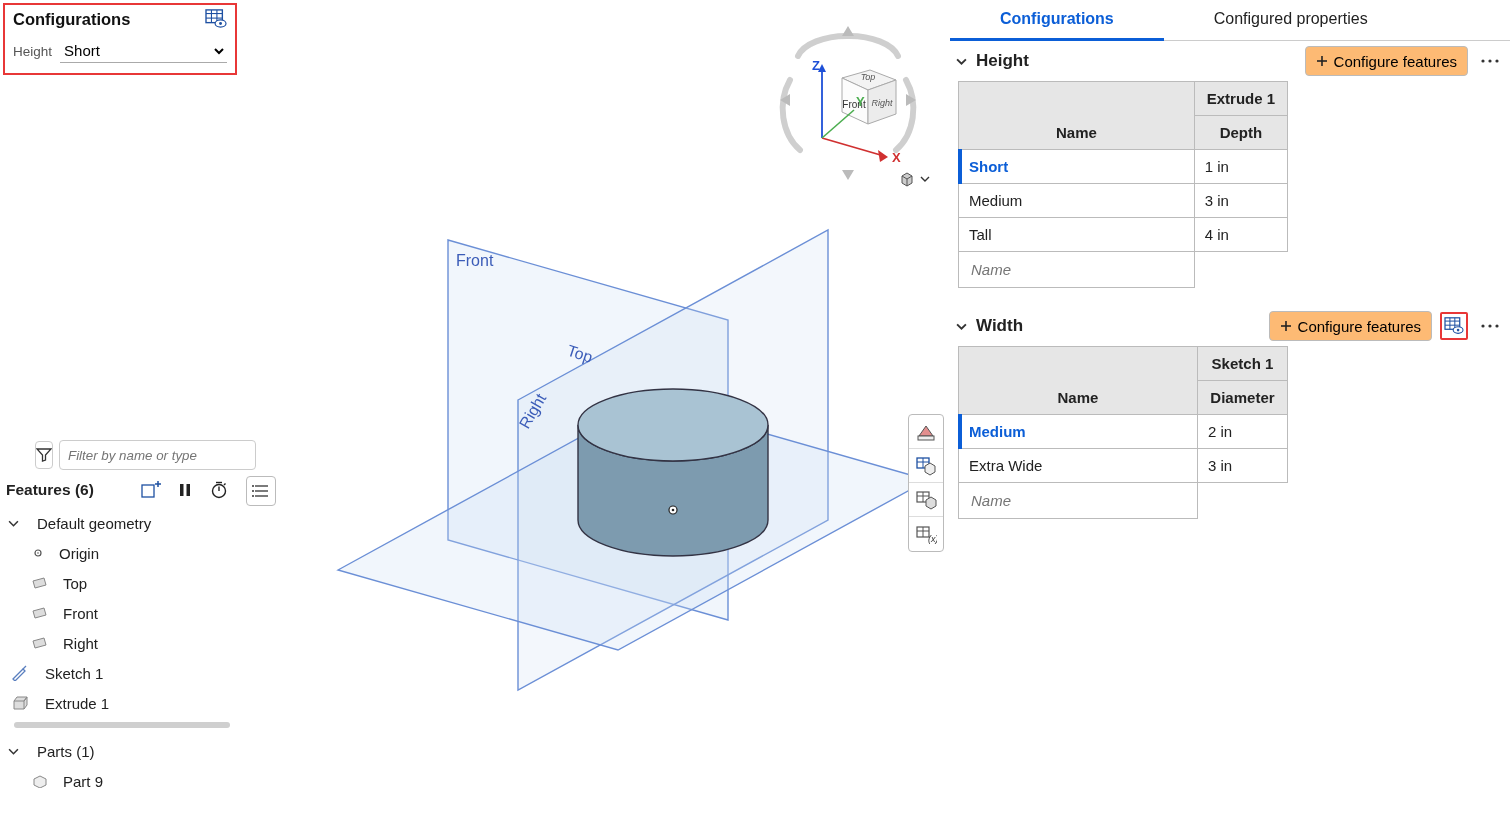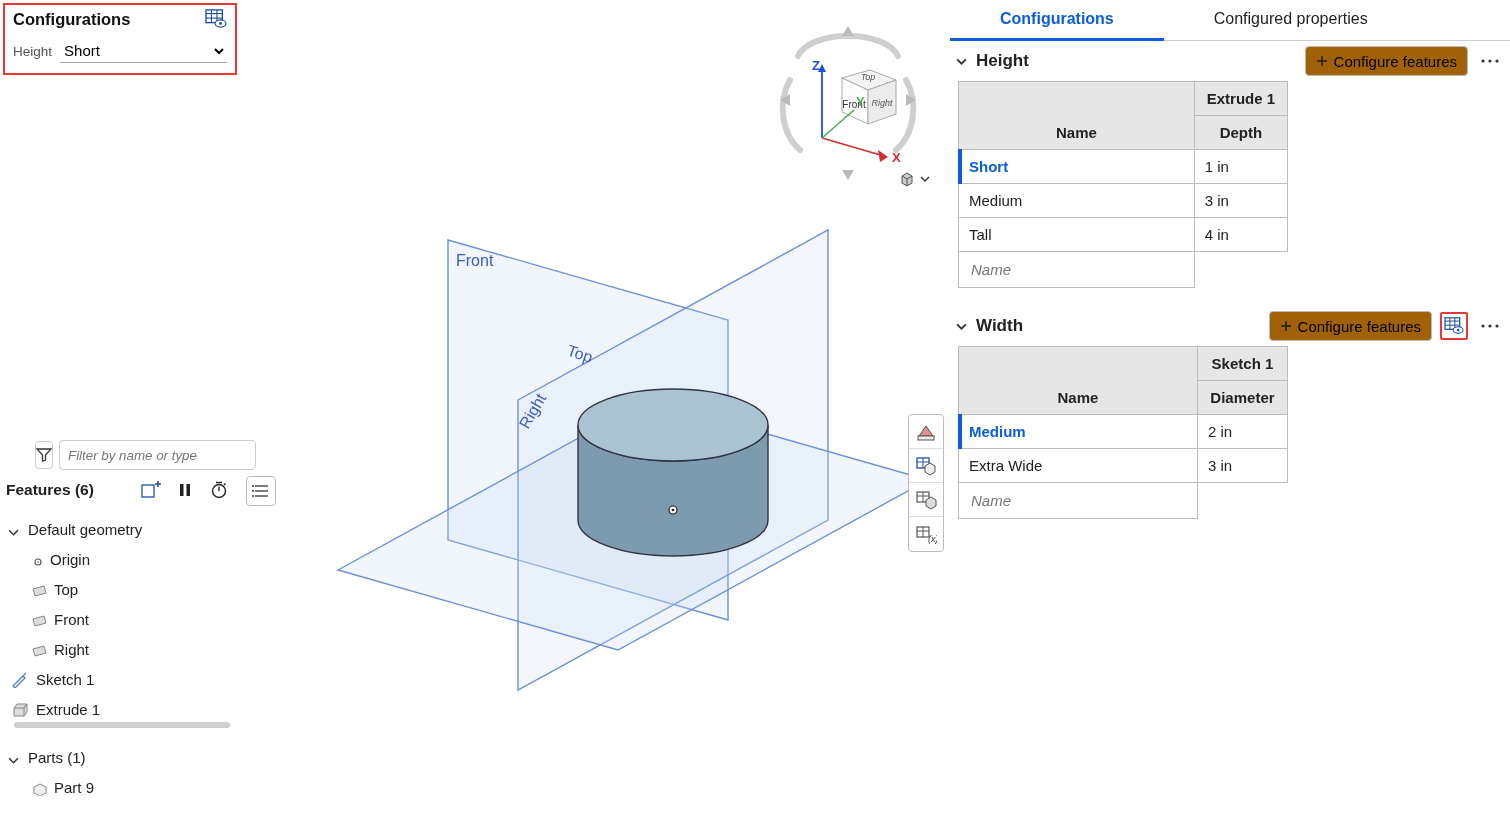--- a/index.html
+++ b/index.html
@@ -19,21 +19,21 @@
   
   .features-panel { position:absolute; left:0; top:436px; width:238px; bottom:0; background:#fff; z-index:5;}
   .filter-row { display:flex; align-items:center; gap:6px; padding:4px 3px;margin-left:32px;}
   .filter-btn { width:30px; height:28px; display:flex;align-items:center;justify-content:center; border:1px solid #ccc; border-radius:4px; background:#fff;}
   .filter-input { flex:1; height:30px; border:1px solid #ccc; border-radius:4px; padding:0 8px; font-style:italic; color:#888;}
   .feat-hdr { display:flex; align-items:center; padding:4px 6px; gap:8px;}
   .feat-hdr-title { font-weight:700; font-size:15.5px;}
   .feat-hdr-spacer { flex:1; }
   .feat-btn { width:26px; height:24px; display:flex;align-items:center;justify-content:center; }
   .tree { padding:2px 0 0 6px; font-size:15px;}
-  .tree-row { display:flex; align-items:flex-end; height:30px; gap:6px; padding-left:2px;}
+  .tree-row { display:flex; align-items:center; height:30px; gap:15px; padding-left:2px;}
   .tree-row.child { padding-left:26px;}
   .chev { width:14px;display:inline-block;}
   .chev svg{width:11px;height:11px;}
   .scrollbar-fake { height:6px; background:#cfcfcf; margin:4px 8px 8px 8px; border-radius:3px;}
 
   
   .toggle-tree { position:absolute; left:246px; top:476px; width:30px;height:30px; border:1px solid #bbb; border-radius:4px; background:#fff; display:flex;align-items:center;justify-content:center; z-index:6;}
 
   
   .viewport { position:absolute; left:238px; top:0; right:0; bottom:0; }
@@ -54,21 +54,21 @@
 
   
   .right-panel { position:absolute; right:0; top:0; width:560px; bottom:0; background:#fff;}
   .tabs { display:flex; border-bottom:1px solid #ccc;}
   .tab { flex:0 0 auto; padding:10px 50px; font-size:16px; color:#222;}
   .tab.active { color:#0B5ED7; font-weight:600; border-bottom:3px solid #0B5ED7; margin-bottom:-1px;}
   .section { padding:0 6px 8px 6px;}
   .section-hdr { display:flex; align-items:center; height:40px; gap:4px;}
   .section-hdr .chev{width:16px;}
   .section-title { font-weight:700; font-size:17px;}
-  .cfg-feat-btn { margin-left:auto; height:30px; border:1px solid #bbb; border-radius:4px; background:#a16207; padding:0 10px; display:flex;align-items:center; gap:6px; font-size:15px;}
+  .cfg-feat-btn { margin-left:auto; height:30px; border:1px solid #bbb; border-radius:4px; background:#fdba74; padding:0 10px; display:flex;align-items:center; gap:6px; font-size:15px;}
   .hdr-icon-btn { width:28px;height:28px; display:flex;align-items:center;justify-content:center; margin-left:4px;}
   .hdr-icon-btn.red-boxed { border:2px solid #E83737; border-radius:2px;}
 
   table.cfg { border-collapse:collapse; width:330px; margin-left:2px;}
   table.cfg th, table.cfg td { border:1px solid #bbb; padding:8px 10px; font-size:15px; text-align:left;}
   table.cfg thead th { background:#e6e6e6; font-weight:700; text-align:center;}
   table.cfg thead th.feat-col { text-align:center;}
   table.cfg tbody tr.active td:first-child { color:#0B5ED7; font-weight:700; position:relative;}
   table.cfg tbody tr.active td:first-child::before { content:""; position:absolute; left:-1px; top:-1px; bottom:-1px; width:4px; background:#0B5ED7;}
   .name-input { border:none; font-style:italic; color:#888; width:100%; background:transparent; font-size:15px;}

